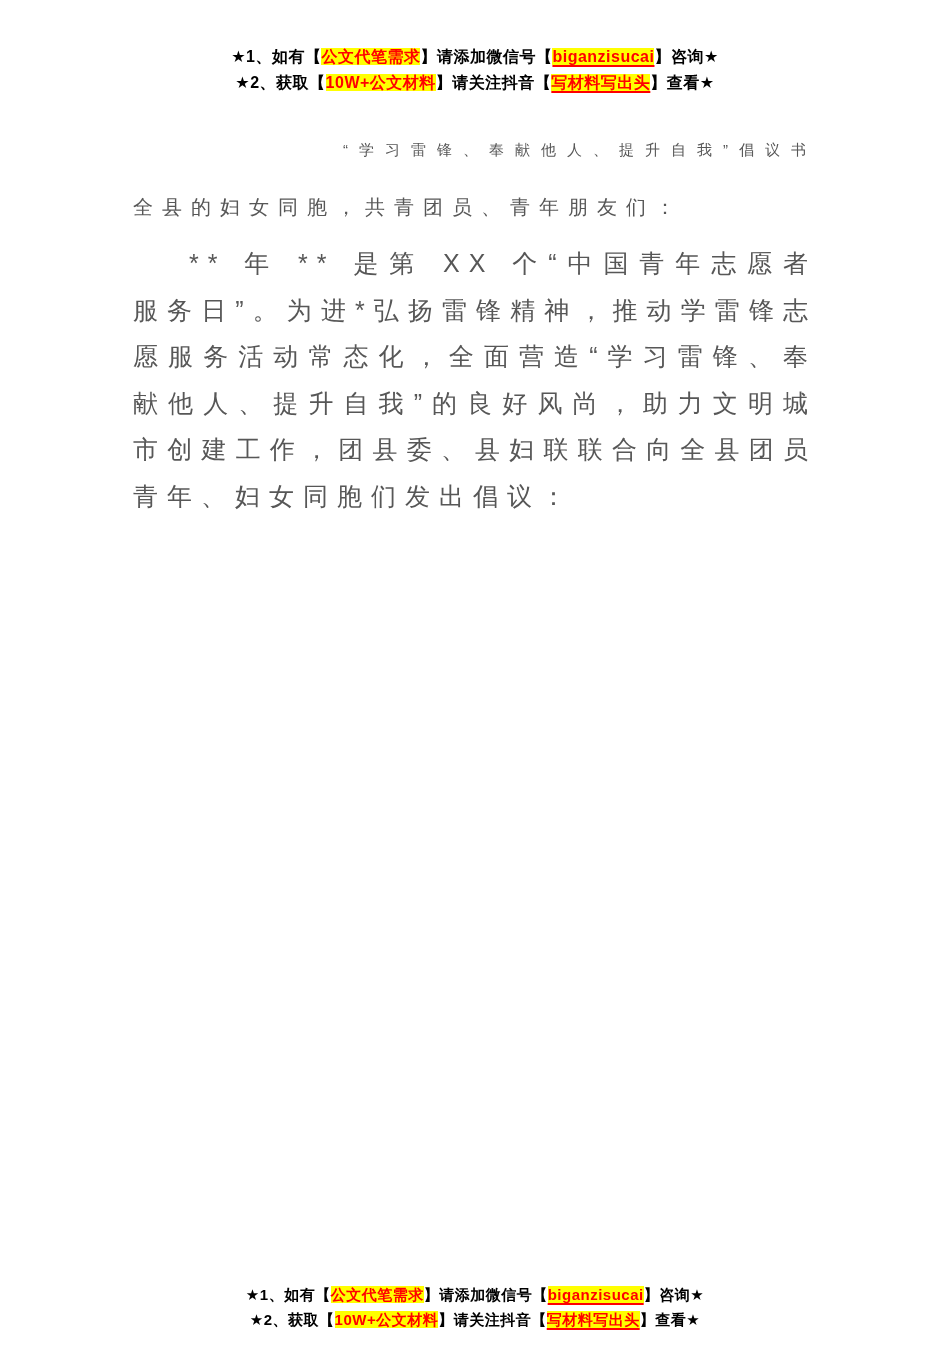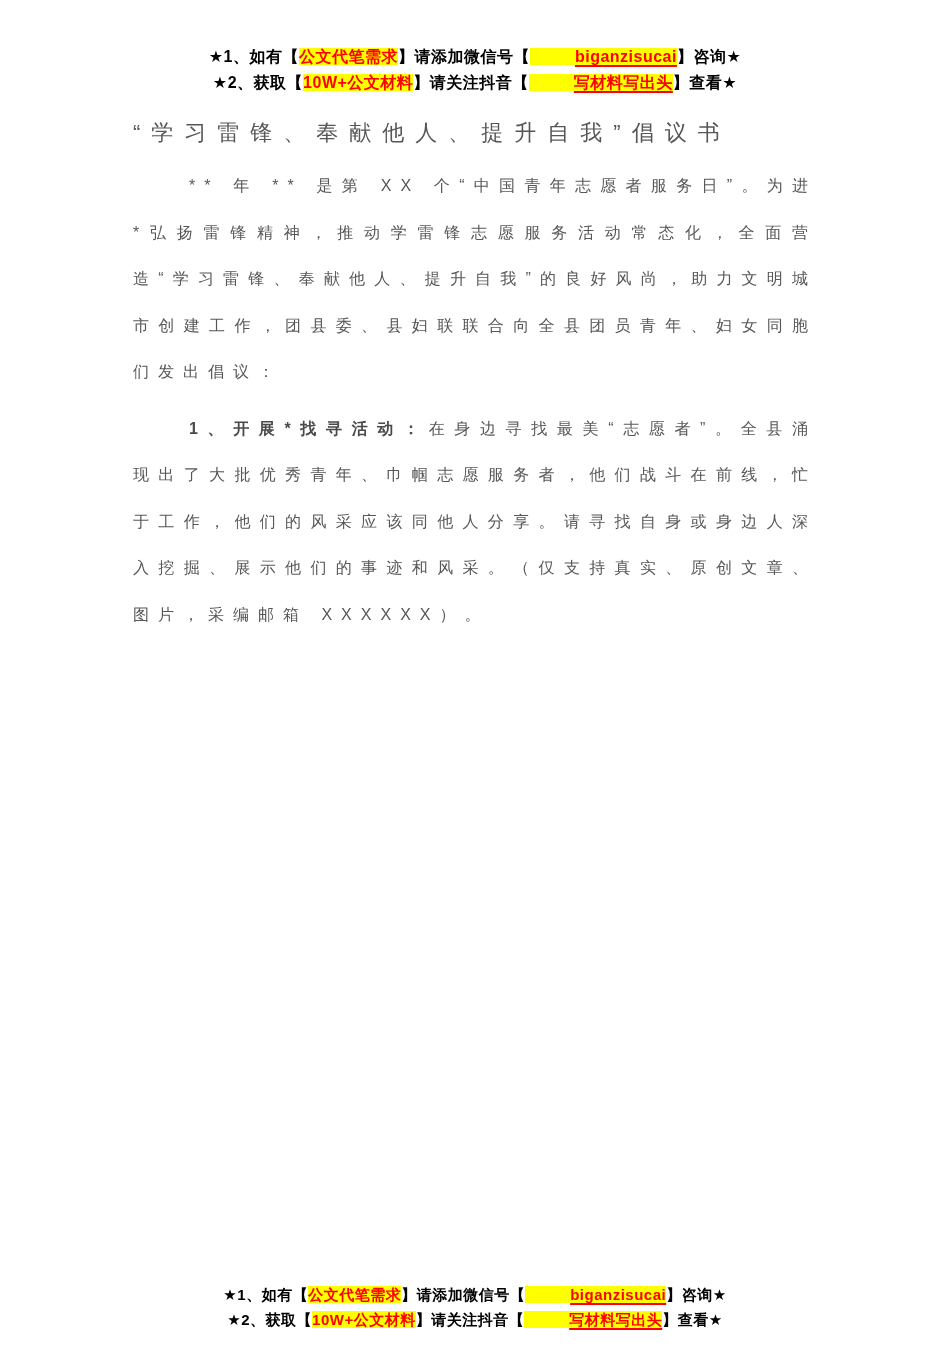--- a/index.html
+++ b/index.html
@@ -47,47 +47,46 @@
   .seg-underline{
     text-decoration-thickness:2px;
     text-underline-offset:3px;
   }
   .seg-highlight-underline{
     color:var(--red);
     background:var(--yellow);
     text-decoration:underline;
     text-decoration-thickness:2px;
     text-underline-offset:3px;
-    padding-left:45px;
   }
   
   .content{
     width:684px;
     margin:0 auto;
     color:var(--body-text);
   }
   .title{
-    margin-top:17px;
-    font-size:22px;
+    margin-top:34px;
+    font-size:15px;
     font-weight:normal;
     letter-spacing:11px;
     line-height:40px;
-    text-align:left;
+    text-align:right;
     white-space:nowrap;
     color:var(--body-text);
   }
   .greeting{
     margin-top:14px;
     font-size:20px;
     line-height:46px;
     letter-spacing:9px;
   }
   .para{
     margin-top:10px;
-    font-size:16px;
+    font-size:25px;
     line-height:46.5px;
     letter-spacing:9px;
     text-align:justify;
     text-justify:inter-character;
     text-indent:56px;
   }
   .lead{
     font-weight:bold;
     color:var(--lead-text);
   }
@@ -97,23 +96,23 @@
 
 <div class="page">
 
   <div class="banner banner-top">
       <div class="banner-line"><span class="seg-plain">★1、如有【</span><span class="seg-highlight">公文代笔需求</span><span class="seg-plain">】请</span><span class="seg-underline">添加</span><span class="seg-plain">微信号【</span><span class="seg-highlight-underline">biganzisucai</span><span class="seg-plain">】咨询★</span></div>
       <div class="banner-line"><span class="seg-plain">★2、获取【</span><span class="seg-highlight">10W+公文材料</span><span class="seg-plain">】请</span><span class="seg-underline">关注</span><span class="seg-plain">抖音【</span><span class="seg-highlight-underline">写材料写出头</span><span class="seg-plain">】查看★</span></div>
     </div>
 
   <div class="content">
     <h1 class="title">“学习雷锋、奉献他人、提升自我”倡议书</h1>
+    <p class="greeting">全县的妇女同胞，共青团员、青年朋友们：</p>
     <div id="paragraphs">
         <p class="para">** 年 ** 是第 XX 个“中国青年志愿者服务日”。为进*弘扬雷锋精神，推动学雷锋志愿服务活动常态化，全面营造“学习雷锋、奉献他人、提升自我”的良好风尚，助力文明城市创建工作，团县委、县妇联联合向全县团员青年、妇女同胞们发出倡议：</p>
-        <p class="para"><strong class="lead">1、开展*找寻活动：</strong>在身边寻找最美“志愿者”。全县涌现出了大批优秀青年、巾帼志愿服务者，他们战斗在前线，忙于工作，他们的风采应该同他人分享。请寻找自身或身边人深入挖掘、展示他们的事迹和风采。（仅支持真实、原创文章、图片，采编邮箱 XXXXXX）。</p>
       </div>
   </div>
 
   <div class="banner banner-bottom">
       <div class="banner-line"><span class="seg-plain">★1、如有【</span><span class="seg-highlight">公文代笔需求</span><span class="seg-plain">】请</span><span class="seg-underline">添加</span><span class="seg-plain">微信号【</span><span class="seg-highlight-underline">biganzisucai</span><span class="seg-plain">】咨询★</span></div>
       <div class="banner-line"><span class="seg-plain">★2、获取【</span><span class="seg-highlight">10W+公文材料</span><span class="seg-plain">】请</span><span class="seg-underline">关注</span><span class="seg-plain">抖音【</span><span class="seg-highlight-underline">写材料写出头</span><span class="seg-plain">】查看★</span></div>
     </div>
 
 </div>
 

